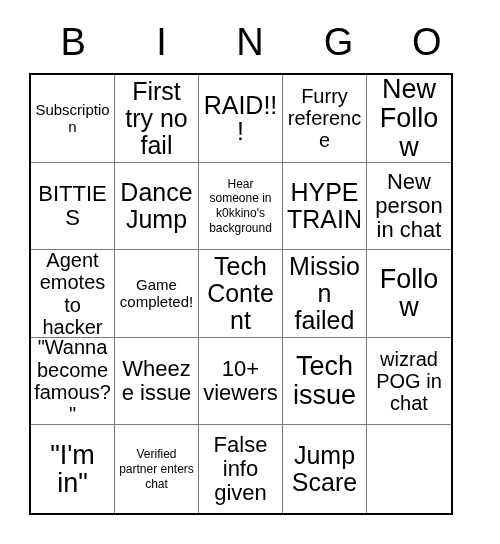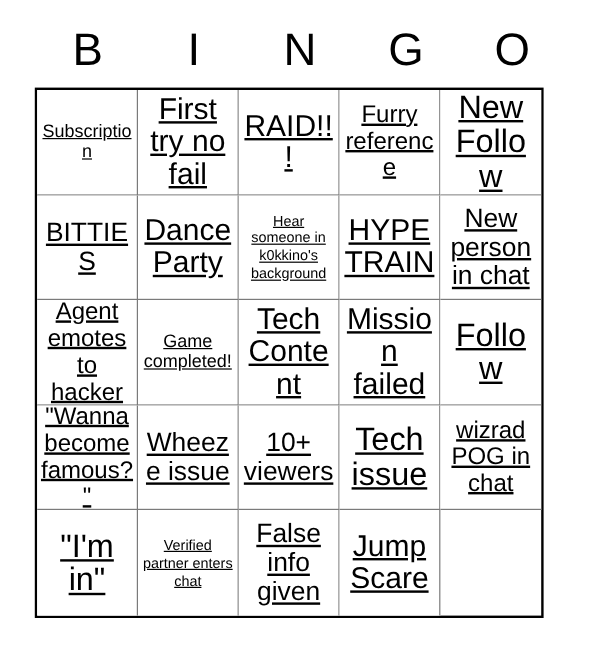--- a/index.html
+++ b/index.html
@@ -49,21 +49,20 @@
     left: 29px;
     top: 73px;
     width: 424px;
     height: 442px;
     box-sizing: border-box;
     border: 2px solid #000000;
     display: grid;
     grid-template-columns: repeat(5, 1fr);
     grid-template-rows: repeat(5, 1fr);
     background: #ffffff;
-    text-decoration: underline;
   }
 
   .cell {
     box-sizing: border-box;
     border-right: 1px solid #7a7a7a;
     border-bottom: 1px solid #7a7a7a;
     display: flex;
     align-items: center;
     justify-content: center;
     text-align: center;
@@ -118,21 +117,21 @@
       <div class="cell fs-md">
         <span class="cell-text">Furry reference</span>
       </div>
       <div class="cell fs-xxl">
         <span class="cell-text">New Follow</span>
       </div>
       <div class="cell fs-lg">
         <span class="cell-text">BITTIES</span>
       </div>
       <div class="cell fs-xl">
-        <span class="cell-text">Dance Party</span>
+        <span class="cell-text">Dance Jump</span>
       </div>
       <div class="cell fs-xs">
         <span class="cell-text">Hear someone in k0kkino's background</span>
       </div>
       <div class="cell fs-xl">
         <span class="cell-text">HYPE TRAIN</span>
       </div>
       <div class="cell fs-lg">
         <span class="cell-text">New person in chat</span>
       </div>

